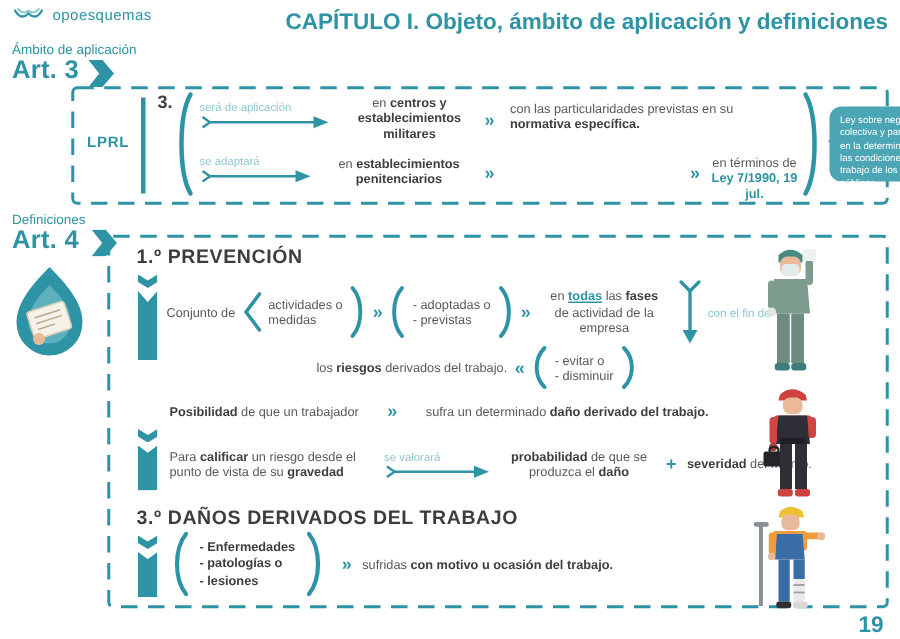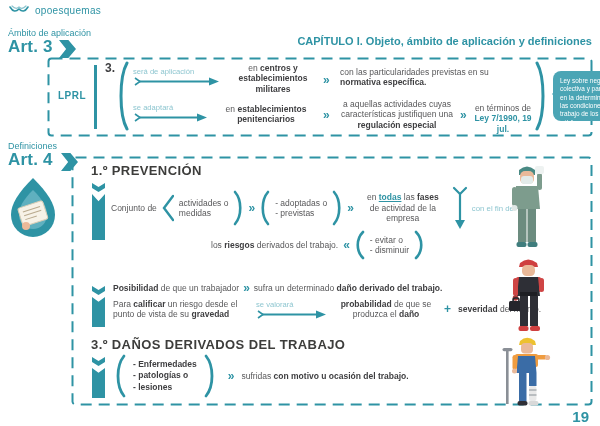--- a/index.html
+++ b/index.html
@@ -31,21 +31,21 @@
     clip-path:polygon(0 0,50% 45%,100% 0,100% 55%,50% 100%,0 55%); }
   .ribbon .r2 { margin-top:2px; background:#2e93a4;
     clip-path:polygon(0 0,50% 16%,100% 0,100% 100%,0 100%); }
   .bubble { background:#4ba5b5; border-radius:8px; color:#fff; font-size:6.4px;
     line-height:1.3; padding:6px 7px; }
   .bubble:before { content:""; position:absolute; left:-7px; top:17px;
     border:6px solid transparent; border-right-color:#4ba5b5; }
   .flexrow { display:flex; align-items:center; }
   .pagenum { color:#2e93a4; font-size:15px; font-weight:bold; }
   .brandtxt { color:#2e93a4; font-size:10px; letter-spacing:0.3px; }
-  .chapter { color:#2e93a4; font-size:11px; font-weight:bold;margin-top:29px; }
+  .chapter { color:#2e93a4; font-size:15px; font-weight:bold; }
   .lprl { color:#2e93a4; font-weight:bold; font-size:10px; letter-spacing:0.5px; }
   .num3 { color:#3e3e40; font-weight:bold; font-size:12px; }
   .center { text-align:center; }
 </style>
 </head>
 <body>
 
 <div id="canvas">
 
   <div class="abs flexrow" style="left:8px; top:4px; gap:5px;">
@@ -95,23 +95,20 @@
       <svg width="76" height="9" viewBox="0 0 76 9">
         <path d="M2 1 L7 4.5 L2 8" fill="none" stroke="#2e93a4" stroke-width="1.6"></path>
         <line x1="6" y1="4.5" x2="65" y2="4.5" stroke="#2e93a4" stroke-width="1.8"></line>
         <path d="M64 0.5 L74 4.5 L64 8.5 Z" fill="#2e93a4"></path>
       </svg>
     </div>
     <div class="abs t center" style="left:166px; top:47px; width:106px;">
       <span>en </span><strong>establecimientos penitenciarios</strong>
     </div>
     <div class="abs glyph" style="left:276px; top:52px;">»</div>
-    <div class="abs t center" style="left:288px; top:42px; width:124px;">
-      <span>a aquellas actividades cuyas características justifiquen una </span><strong>regulación especial</strong>
-    </div>
     <div class="abs glyph" style="left:413px; top:52px;">»</div>
     <div class="abs t center" style="left:425px; top:46px; width:62px;">
       <span>en términos de </span><span class="tealb">Ley 7/1990, 19 jul.</span>
     </div>
 
     <svg class="abs" style="left:488px; top:4px;" width="12" height="70" viewBox="0 0 12 70">
       <path d="M2 2 C10 16 10 54 2 68" fill="none" stroke="#2e93a4" stroke-width="3" stroke-linecap="round"></path>
     </svg>
 
     <div class="abs bubble" style="left:506px; top:14px; width:86px; height:50px;">Ley sobre negociación colectiva y participación en la determinación de las condiciones de trabajo de los empleados públicos.</div>
@@ -195,21 +192,21 @@
       <svg width="10" height="30" viewBox="0 0 10 30">
         <path d="M2 2 C9 9 9 21 2 28" fill="none" stroke="#2e93a4" stroke-width="2.6" stroke-linecap="round"></path>
       </svg>
     </div>
 
     <div class="ribbon" style="left:21px; top:130px;">
       <div class="r1"></div>
         <div class="r2" style="height:30px;"></div>
     </div>
 
-    <div class="abs flexrow" style="left:42px; top:126px; gap:4px;">
+    <div class="abs flexrow" style="left:42px; top:112px; gap:19px;">
       <span class="t"><strong>Posibilidad</strong><span> de que un trabajador</span></span>
       <span class="glyph">»</span>
       <span class="t"><span>sufra un determinado </span><strong>daño derivado del trabajo.</strong></span>
     </div>
 
     <div class="abs flexrow" style="left:42px; top:143px; gap:7px;">
       <span class="t" style="width:136px;"><span>Para </span><strong>calificar</strong><span> un riesgo desde el punto de vista de su </span><strong>gravedad</strong></span>
       <div class="harrow" style="width:72px;">
         <span class="harrow-label">se valorará</span>
         <svg width="72" height="9" viewBox="0 0 72 9">

